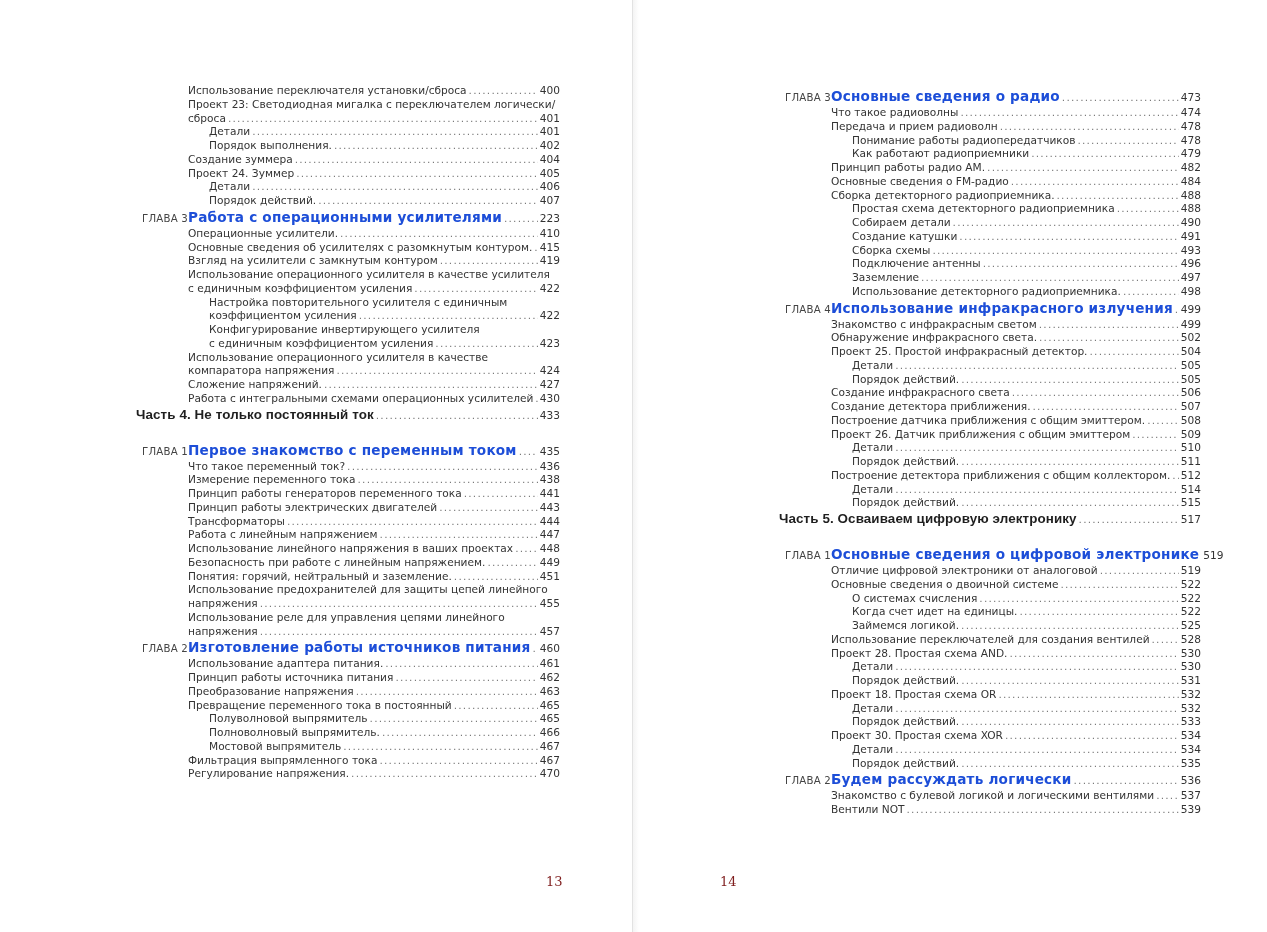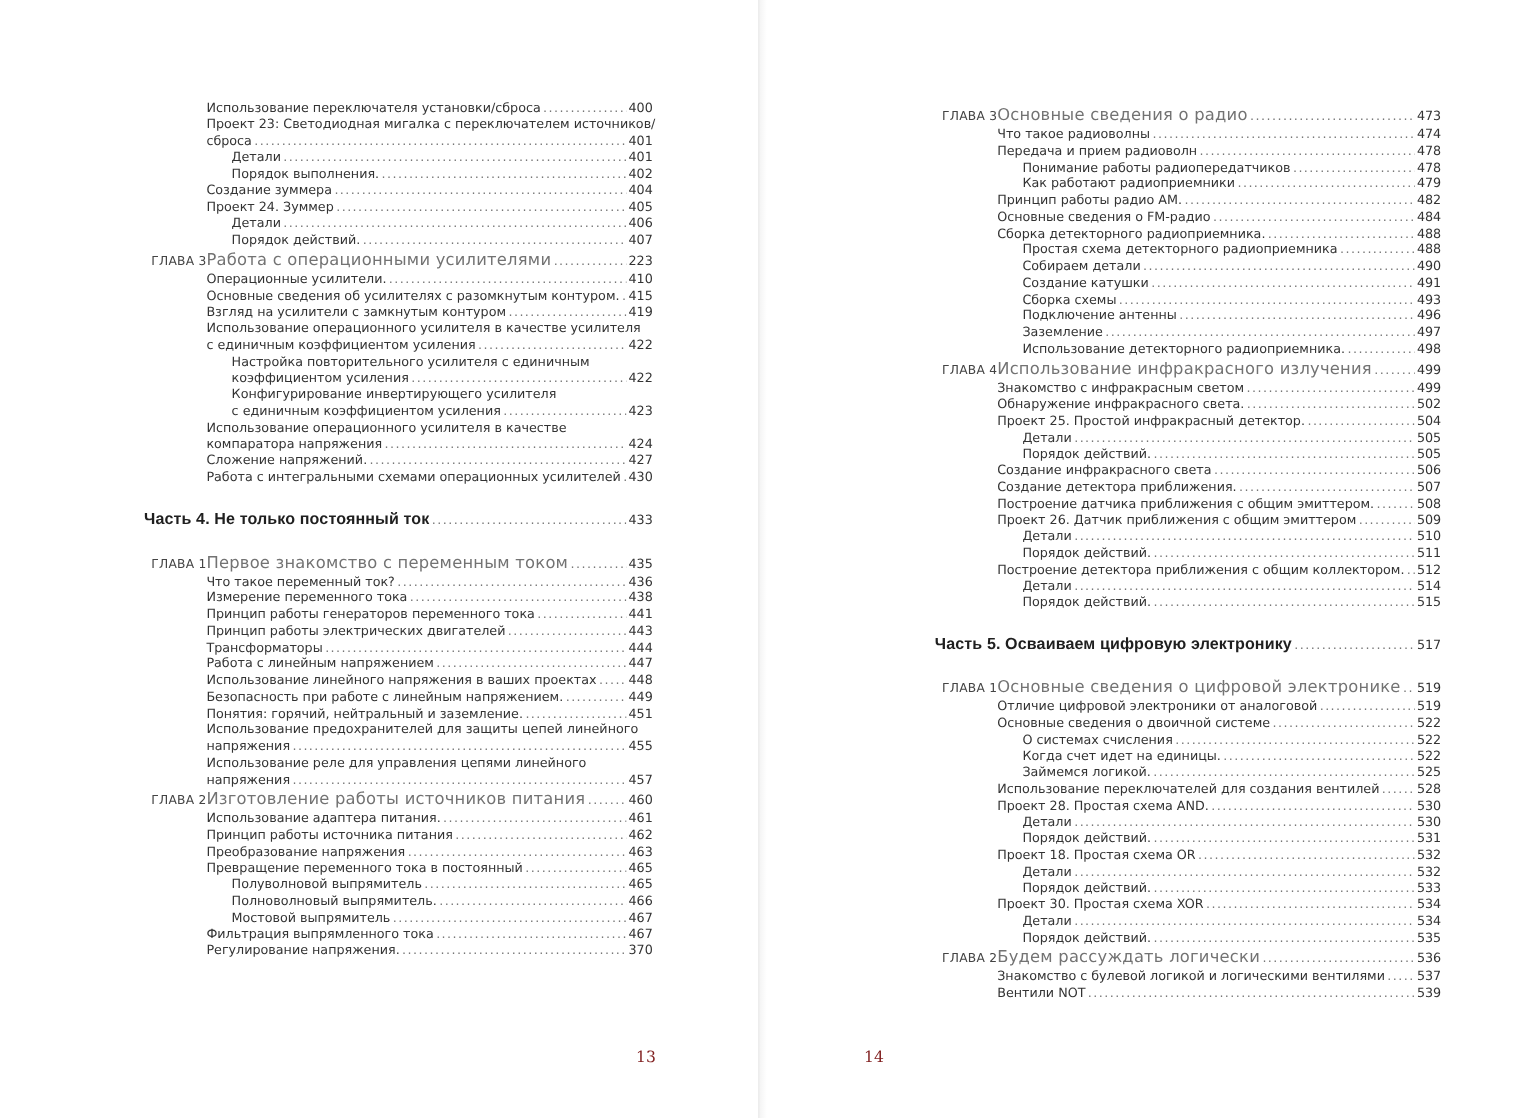--- a/index.html
+++ b/index.html
@@ -3,45 +3,45 @@
 <meta charset="utf-8">
 <style>
   html, body { margin:0; padding:0; }
   body {
     width:1267px; height:932px; background:#ffffff; position:relative; overflow:hidden;
     font-family:"DejaVu Sans", sans-serif; color:#333333;
   }
   .gutter { position:absolute; left:632px; top:0; width:1px; height:932px; background:#e2e2e2; }
   .gutter-shade { position:absolute; left:633px; top:0; width:6px; height:932px; background:linear-gradient(to right,#f4f4f4,#ffffff); }
   .page { position:absolute; top:0; height:932px; }
-  .page.left { left:0; width:632px; }
+  .page.left { left:16px; width:632px; }
   .page.right { left:634px; width:633px; }
   .toc { position:absolute; }
   .page.left .toc { left:120px; top:84px; width:424px; }
   .page.right .toc { left:145px; top:87px; width:422px; }
 
   .row { position:relative; font-size:10.6px; line-height:13.75px; }
   .row .label-text { display:block; }
   .entry { display:flex; align-items:baseline; }
   .entry .t { white-space:nowrap; flex:0 0 auto; }
   .entry .dots { flex:1 1 auto; overflow:hidden; white-space:nowrap; color:#777; letter-spacing:1.2px; margin:0 2px; }
   .entry .dots::before { content:"......................................................................................................................................................................................................................"; }
   .entry .pg { flex:0 0 auto; white-space:nowrap; }
 
   .lvl1 { padding-left:52px; }
   .lvl2 { padding-left:73px; }
   .lvl1.wrap .first, .lvl2.wrap .first { white-space:nowrap; }
 
   .chapter { padding-left:0; margin-top:1px; }
   .chapter .entry { align-items:baseline;text-align:right; }
   .chapter .glava { width:52px; font-size:10.2px; color:#444; letter-spacing:0.2px; flex:0 0 52px; white-space:nowrap; }
-  .chapter .t { font-size:13.6px; font-weight:normal; color:#737373; letter-spacing:0.2px; }
+  .chapter .t { font-size:13.6px; font-weight:bold; color:#1d4ed8; letter-spacing:0.2px; }
   .chapter .row-inner { line-height:17px; }
 
-  .part { margin-top:18px; margin-bottom:18px; }
+  .part { margin-bottom:18px; }
   .part .t { font-size:13.4px; font-weight:bold; color:#1f1f1f; font-family:"Liberation Sans", sans-serif; letter-spacing:0.1px; }
   .part .row-inner { line-height:18px; }
 
   .pagenum { position:absolute; top:874px; font-family:"DejaVu Serif", serif; font-size:13px; color:#7f1d1d; }
   .page.left .pagenum { left:530px; }
   .page.right .pagenum { left:86px; }
 </style>
 </head>
 <body>
 
@@ -51,21 +51,21 @@
 <div class="page left">
   <div class="toc">
       <div class="row lvl1">
         <div class="entry">
           <span class="t">Использование переключателя установки/сброса</span>
           <span class="dots"></span>
           <span class="pg">400</span>
         </div>
       </div>
       <div class="row lvl1 wrap">
-        <span class="label-text first">Проект 23: Светодиодная мигалка с переключателем источников/</span>
+        <span class="label-text first">Проект 23: Светодиодная мигалка с переключателем логически/</span>
         <div class="entry">
           <span class="t">сброса</span>
           <span class="dots"></span>
           <span class="pg">401</span>
         </div>
       </div>
       <div class="row lvl2">
         <div class="entry">
           <span class="t">Детали</span>
           <span class="dots"></span>
@@ -337,21 +337,21 @@
         <div class="entry">
           <span class="t">Фильтрация выпрямленного тока</span>
           <span class="dots"></span>
           <span class="pg">467</span>
         </div>
       </div>
       <div class="row lvl1">
         <div class="entry">
           <span class="t">Регулирование напряжения.</span>
           <span class="dots"></span>
-          <span class="pg">370</span>
+          <span class="pg">470</span>
         </div>
       </div>
     </div>
   <div class="pagenum">13</div>
 </div>
 
 <div class="page right">
   <div class="toc">
       <div class="row chapter">
         <div class="entry row-inner">

